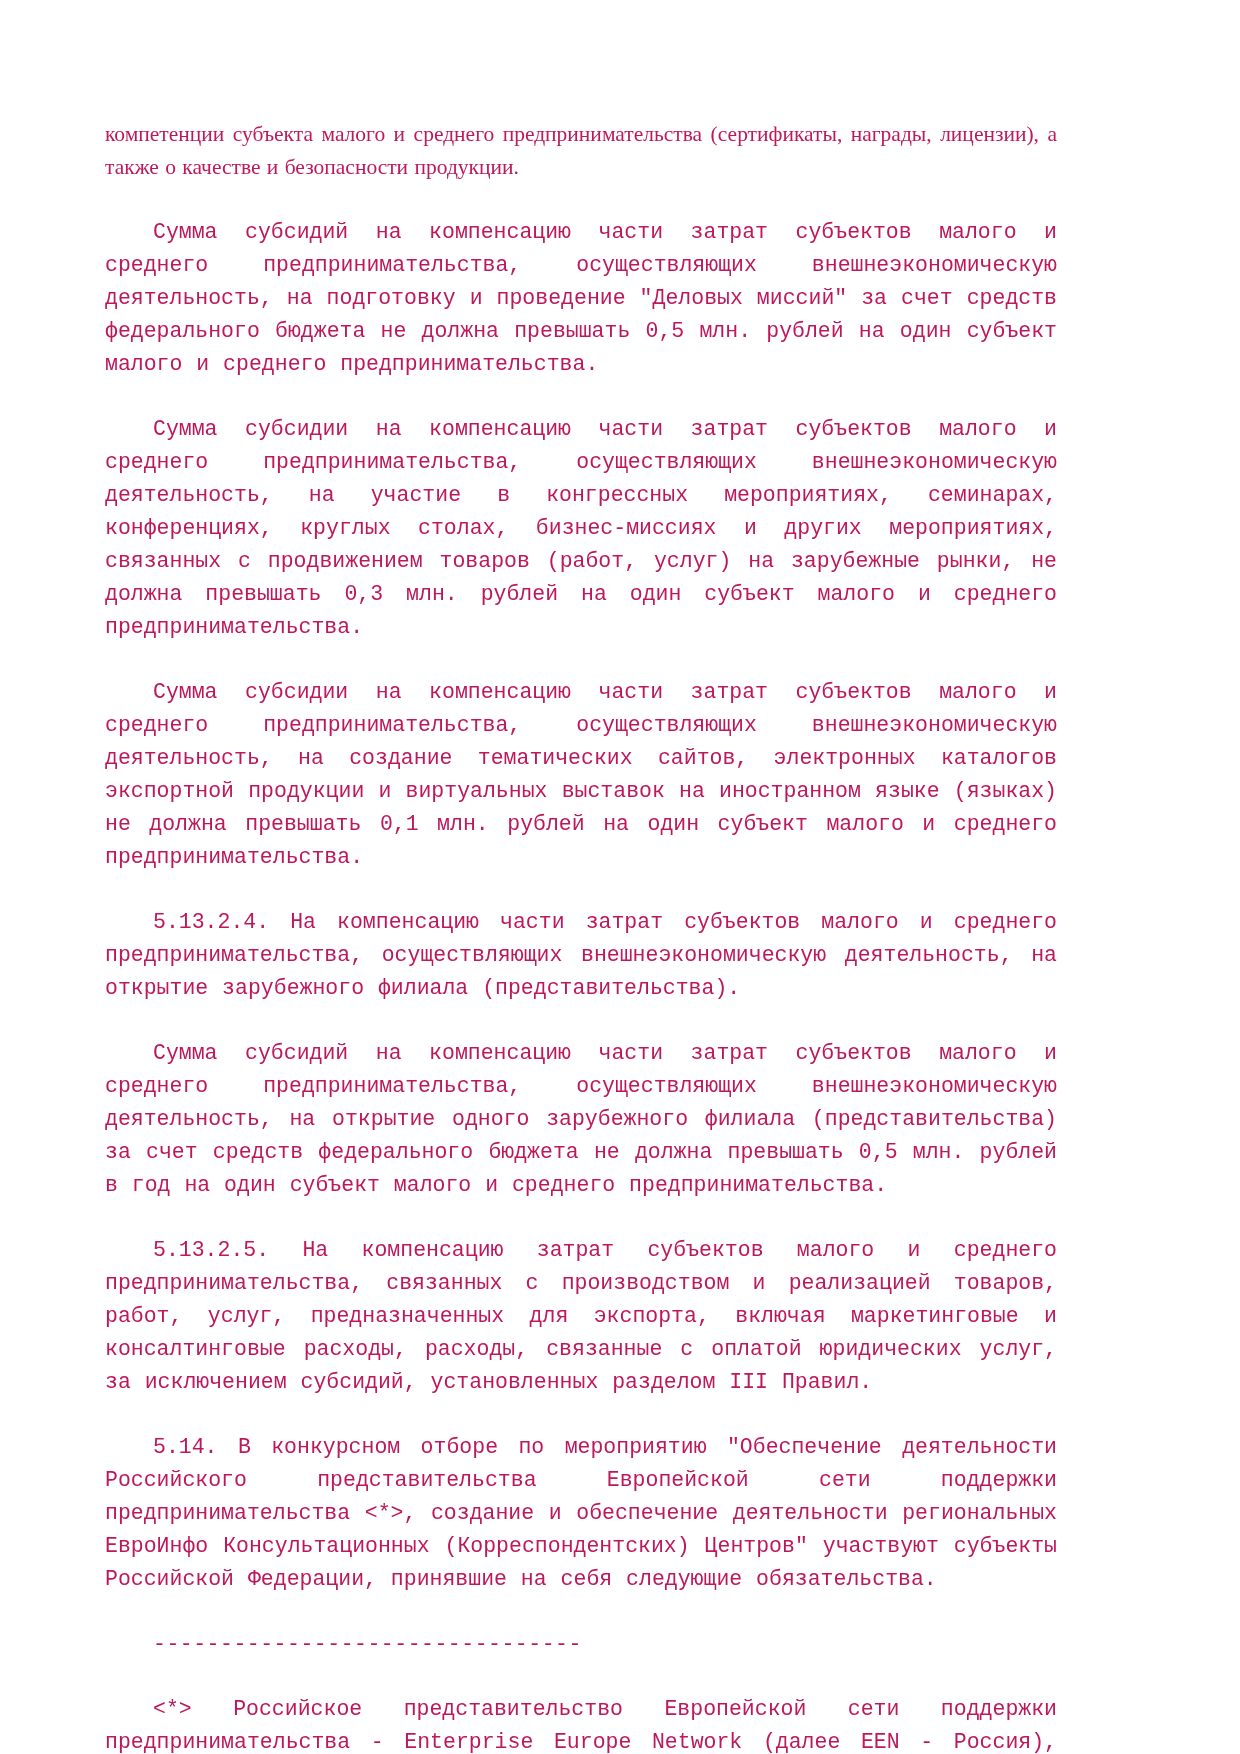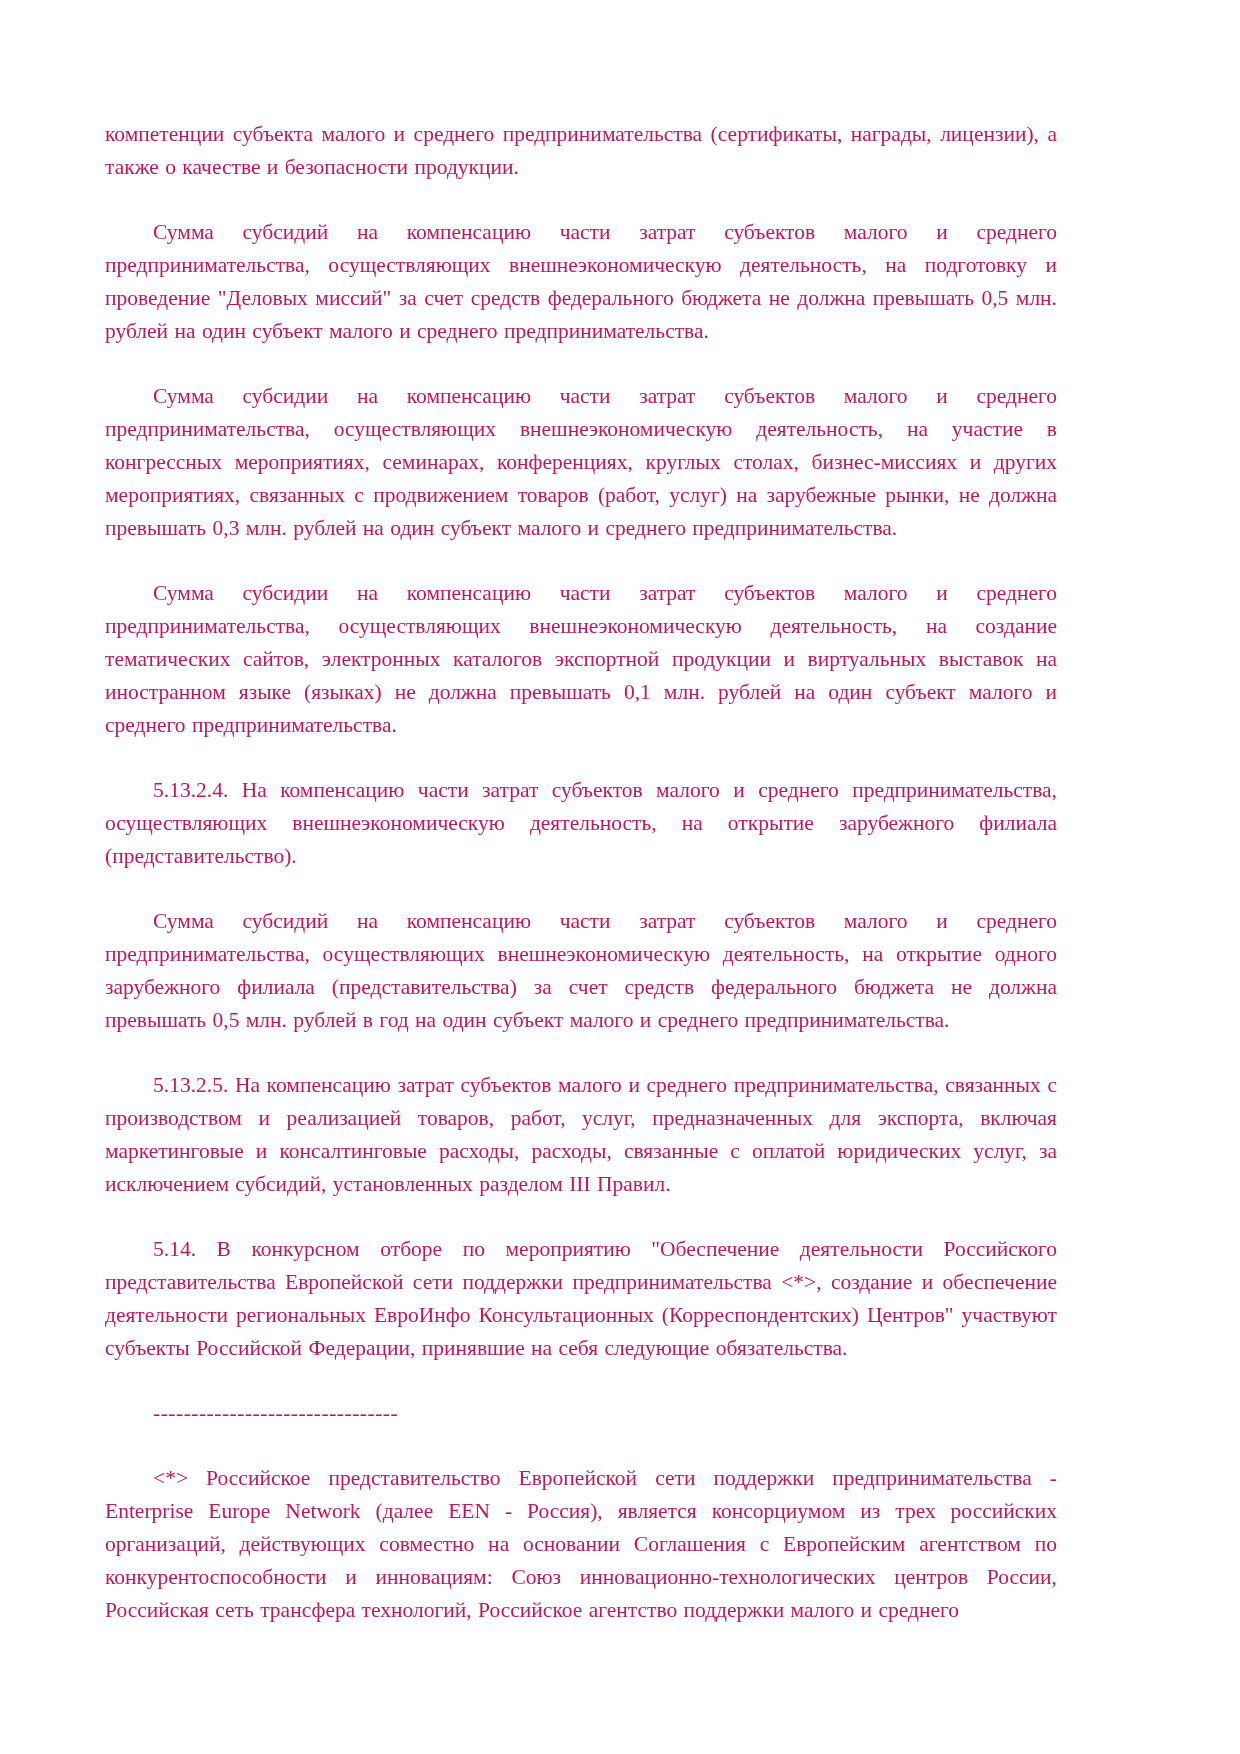--- a/index.html
+++ b/index.html
@@ -26,36 +26,37 @@
     line-height: 33px;
   }
   p.para {
     margin: 0 0 32px 0;
     text-align: justify;
     text-indent: 0;
     word-spacing: 1px;
   }
   p.para.indent {
     text-indent: 48px;
+    font-family: Liberation Mono, monospace;
   }
   p.para.separator {
     text-align: left;
     letter-spacing: 0.5px;
     margin-bottom: 32px;
   }
 </style>
 </head>
 <body>
 
 <div class="page">
   <div class="content" id="document-content">
       <p class="para">компетенции субъекта малого и среднего предпринимательства (сертификаты, награды, лицензии), а также о качестве и безопасности продукции.</p>
       <p class="para indent">Сумма субсидий на компенсацию части затрат субъектов малого и среднего предпринимательства, осуществляющих внешнеэкономическую деятельность, на подготовку и проведение "Деловых миссий" за счет средств федерального бюджета не должна превышать 0,5 млн. рублей на один субъект малого и среднего предпринимательства.</p>
       <p class="para indent">Сумма субсидии на компенсацию части затрат субъектов малого и среднего предпринимательства, осуществляющих внешнеэкономическую деятельность, на участие в конгрессных мероприятиях, семинарах, конференциях, круглых столах, бизнес-миссиях и других мероприятиях, связанных с продвижением товаров (работ, услуг) на зарубежные рынки, не должна превышать 0,3 млн. рублей на один субъект малого и среднего предпринимательства.</p>
       <p class="para indent">Сумма субсидии на компенсацию части затрат субъектов малого и среднего предпринимательства, осуществляющих внешнеэкономическую деятельность, на создание тематических сайтов, электронных каталогов экспортной продукции и виртуальных выставок на иностранном языке (языках) не должна превышать 0,1 млн. рублей на один субъект малого и среднего предпринимательства.</p>
-      <p class="para indent">5.13.2.4. На компенсацию части затрат субъектов малого и среднего предпринимательства, осуществляющих внешнеэкономическую деятельность, на открытие зарубежного филиала (представительство).</p>
+      <p class="para indent">5.13.2.4. На компенсацию части затрат субъектов малого и среднего предпринимательства, осуществляющих внешнеэкономическую деятельность, на открытие зарубежного филиала (представительства).</p>
       <p class="para indent">Сумма субсидий на компенсацию части затрат субъектов малого и среднего предпринимательства, осуществляющих внешнеэкономическую деятельность, на открытие одного зарубежного филиала (представительства) за счет средств федерального бюджета не должна превышать 0,5 млн. рублей в год на один субъект малого и среднего предпринимательства.</p>
       <p class="para indent">5.13.2.5. На компенсацию затрат субъектов малого и среднего предпринимательства, связанных с производством и реализацией товаров, работ, услуг, предназначенных для экспорта, включая маркетинговые и консалтинговые расходы, расходы, связанные с оплатой юридических услуг, за исключением субсидий, установленных разделом III Правил.</p>
       <p class="para indent">5.14. В конкурсном отборе по мероприятию "Обеспечение деятельности Российского представительства Европейской сети поддержки предпринимательства &lt;*&gt;, создание и обеспечение деятельности региональных ЕвроИнфо Консультационных (Корреспондентских) Центров" участвуют субъекты Российской Федерации, принявшие на себя следующие обязательства.</p>
       <p class="para indent separator">--------------------------------</p>
       <p class="para indent">&lt;*&gt; Российское представительство Европейской сети поддержки предпринимательства - Enterprise Europe Network (далее EEN - Россия), является консорциумом из трех российских организаций, действующих совместно на основании Соглашения с Европейским агентством по конкурентоспособности и инновациям: Союз инновационно-технологических центров России, Российская сеть трансфера технологий, Российское агентство поддержки малого и среднего</p>
     </div>
 </div>
 
 </body></html>

